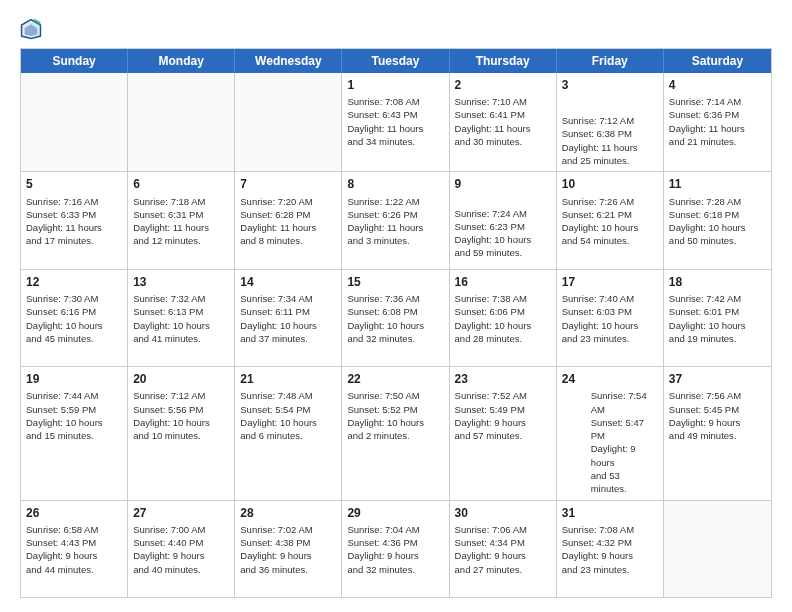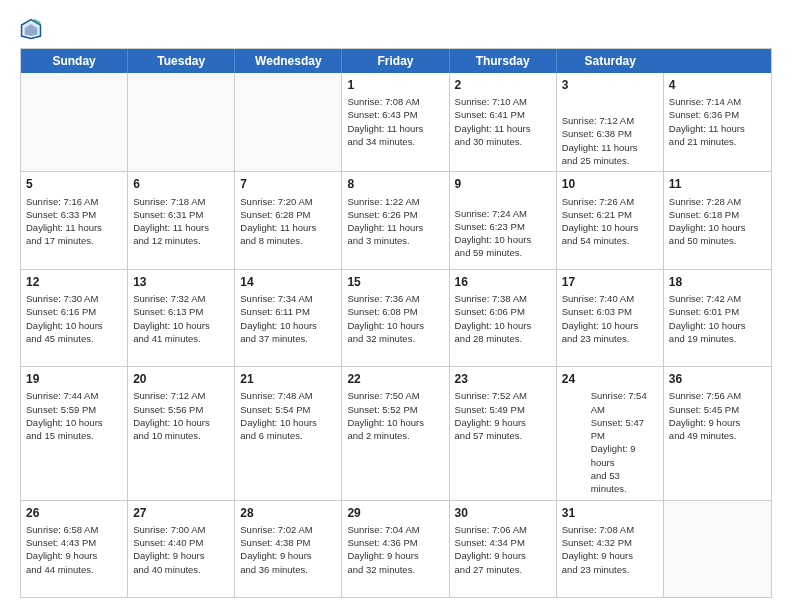--- a/index.html
+++ b/index.html
@@ -127,24 +127,25 @@
     </div>
     <div class="title-block">
       <div class="month-title"></div>
       <div class="location"></div>
     </div>
   </div>
 
   <div class="calendar">
     <div class="cal-header">
     <div class="cal-header-cell">Sunday</div>
+        <div class="cal-header-cell">Monday</div>
+        <div class="cal-header-cell">Wednesday</div>
         <div class="cal-header-cell">Tuesday</div>
-        <div class="cal-header-cell">Wednesday</div>
+        <div class="cal-header-cell">Thursday</div>
         <div class="cal-header-cell">Friday</div>
-        <div class="cal-header-cell">Thursday</div>
         <div class="cal-header-cell">Saturday</div>
       </div>
     <div class="cal-body">
     <div class="cal-row">
           <div class="cal-cell empty"></div>
           <div class="cal-cell empty"></div>
           <div class="cal-cell empty"></div>
           <div class="cal-cell">
             <span class="day-num">1</span>
             <div class="day-info" style="white-space: pre-line;">Sunrise: 7:08 AM
@@ -313,21 +314,21 @@
 and 57 minutes.</div>
           </div>
           <div class="cal-cell">
             <span class="day-num">24</span>
             <div class="day-info" style="white-space: pre-line; margin-left: 29px;">Sunrise: 7:54 AM
 Sunset: 5:47 PM
 Daylight: 9 hours
 and 53 minutes.</div>
           </div>
           <div class="cal-cell">
-            <span class="day-num">36</span>
+            <span class="day-num">37</span>
             <div class="day-info" style="white-space: pre-line;">Sunrise: 7:56 AM
 Sunset: 5:45 PM
 Daylight: 9 hours
 and 49 minutes.</div>
           </div>
         </div>
         <div class="cal-row">
           <div class="cal-cell">
             <span class="day-num">26</span>
             <div class="day-info" style="white-space: pre-line;">Sunrise: 6:58 AM

